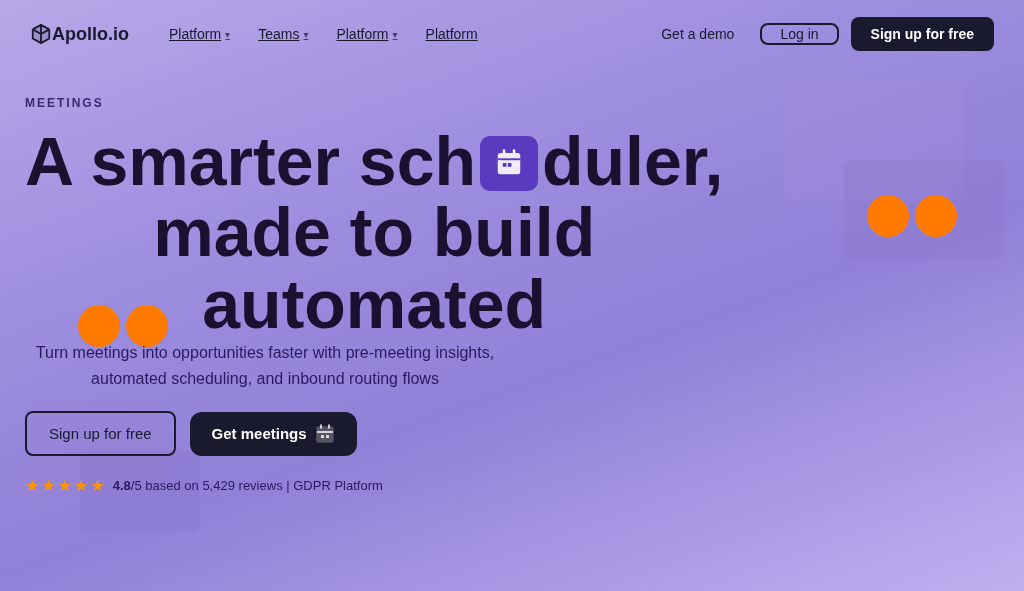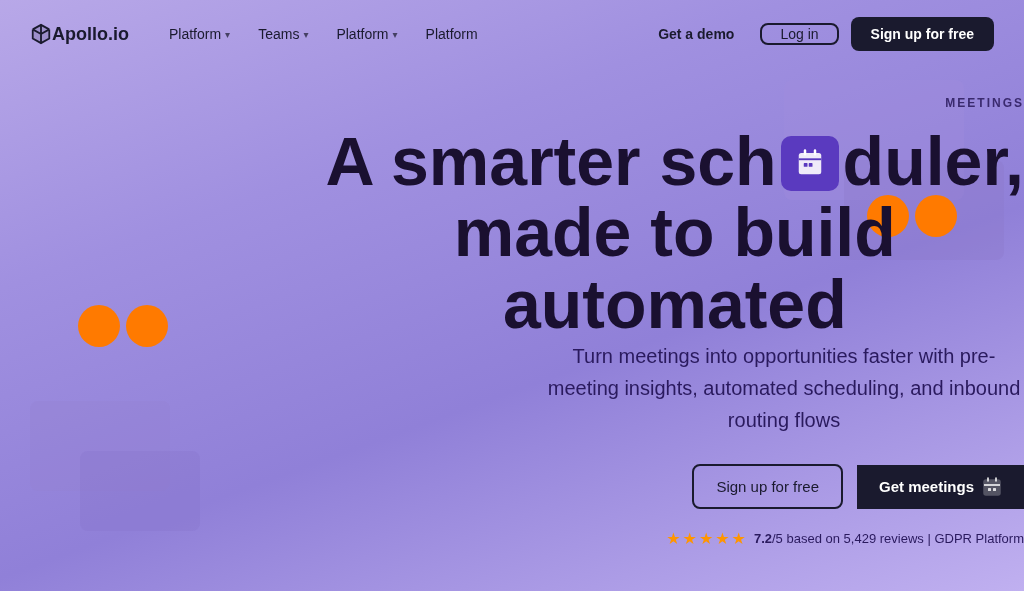--- a/index.html
+++ b/index.html
@@ -133,36 +133,37 @@
       display: flex;
       align-items: center;
       gap: 4px;
       padding: 6px 12px;
       font-size: 14px;
       font-weight: 500;
       color: #1a1a2e;
       cursor: pointer;
       border-radius: 6px;
       white-space: nowrap;
+      text-decoration: underline;
     }
 
     .nav-item .chevron {
       font-size: 10px;
       opacity: 0.7;
     }
 
     .nav-right {
       display: flex;
       align-items: center;
       gap: 12px;
     }
 
     .btn-demo {
       font-size: 14px;
-      font-weight: 700;
+      font-weight: 400;
       color: #1a1a2e;
       padding: 8px 14px;
       cursor: pointer;
       background: transparent;
       border: none;
     }
 
     .btn-login {
       font-size: 14px;
       font-weight: 500;
@@ -184,23 +185,24 @@
       border: none;
       border-radius: 8px;
     }
 
     
     .hero {
       position: relative;
       z-index: 10;
       display: flex;
       flex-direction: column;
-      align-items: flex-end;
+      align-items: flex-start;
       text-align: center;
       padding-top: 28px;
+      padding-left: 25px;
     }
 
     .hero-label {
       font-size: 12px;
       font-weight: 600;
       letter-spacing: 2px;
       color: #3a2a6e;
       text-transform: uppercase;
       margin-bottom: 16px;
     }
@@ -208,25 +210,25 @@
     .hero-title {
       font-size: 68px;
       font-weight: 800;
       color: #1a1030;
       line-height: 1.05;
       max-width: 700px;
       position: relative;
     }
 
     .hero-subtitle {
-      font-size: 20px;
+      font-size: 16px;
       color: #2a1a5e;
       max-width: 480px;
       line-height: 1.6;
-      margin-bottom: 28px;
+      margin-bottom: 20px;
     }
 
     .hero-buttons {
       display: flex;
       gap: 14px;
       align-items: center;
       margin-bottom: 20px;
     }
 
     .btn-signup-hero {
@@ -244,21 +246,21 @@
       display: flex;
       align-items: center;
       gap: 8px;
       font-size: 15px;
       font-weight: 600;
       color: #ffffff;
       padding: 12px 22px;
       cursor: pointer;
       background: #1a1a2e;
       border: none;
-      border-radius: 0;
+      border-radius: 12px;
     }
 
     .btn-meetings-icon {
       width: 20px;
       height: 20px;
     }
 
     .hero-rating {
       display: flex;
       align-items: center;
@@ -363,21 +365,21 @@
 
     <div class="hero-rating">
       <div class="stars">
         <span class="star">★</span>
         <span class="star">★</span>
         <span class="star">★</span>
         <span class="star">★</span>
         <span class="star">★</span>
       </div>
       <span>
-        <strong>7.2</strong>/<span>5 </span>
+        <strong>4.8</strong>/<span>5 </span>
         <span>based on</span>
         <span>5,429</span>
         <span>reviews | GDPR Platform</span>
       </span>
     </div>
   </section>
 
 </div>
 
 </body></html>

